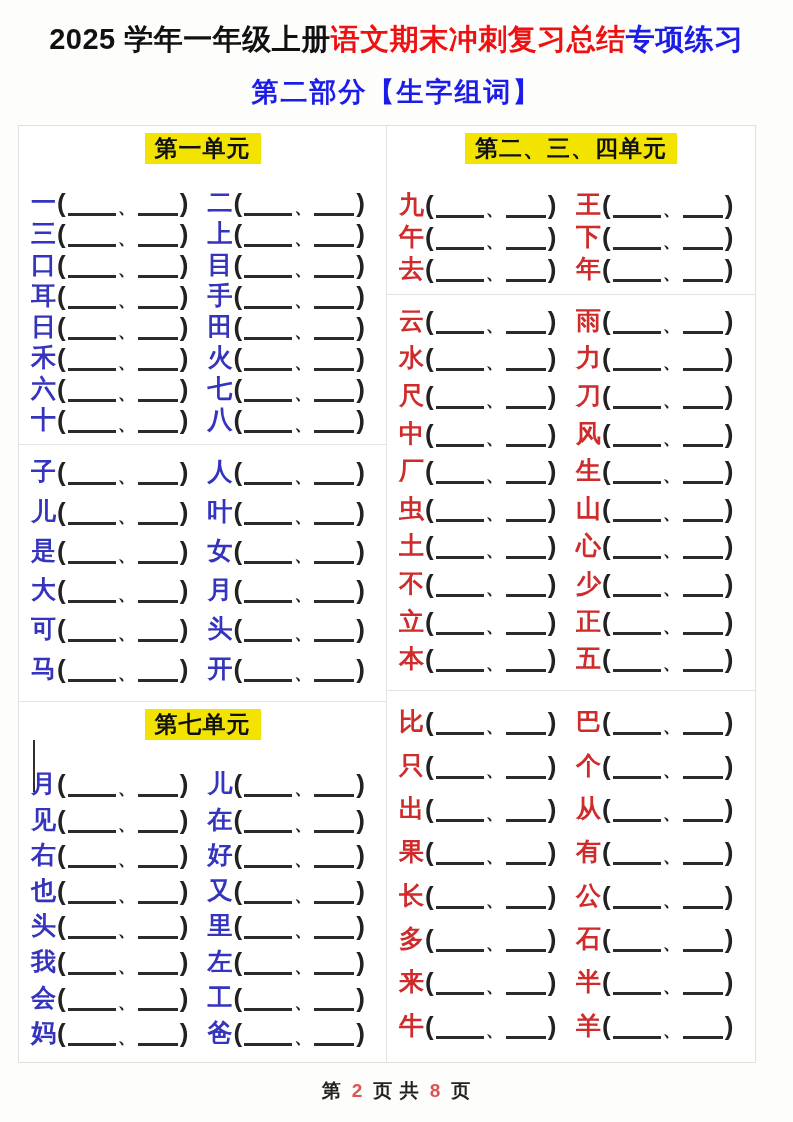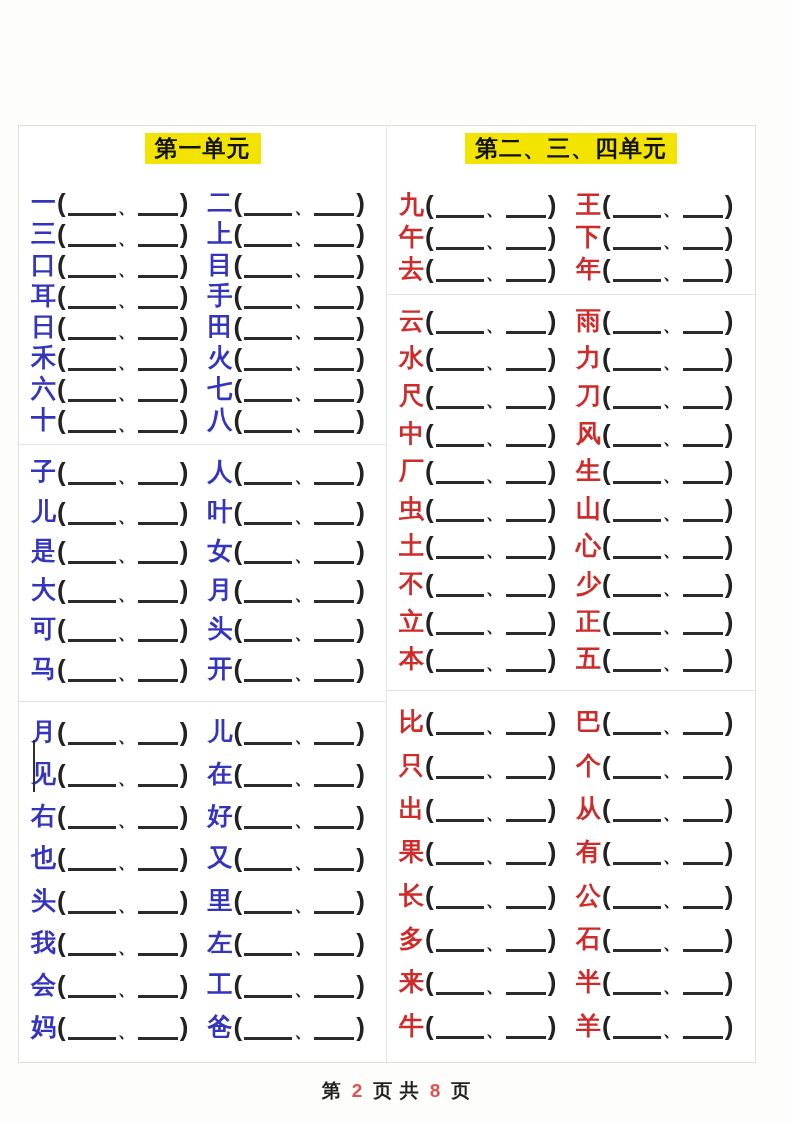--- a/index.html
+++ b/index.html
@@ -81,20 +81,24 @@
   .footer .num { color:#e05252; }
   .scan-artifact {
     position:absolute; left:33px; top:740px; width:2px; height:52px;
     background:#2f2f2f;
   }
 </style>
 </head>
 <body>
 
 <div class="titles">
+  <div class="page-title">
+    <span class="t-black">2025 学年一年级上册</span><span class="t-red">语文期末冲刺复习总结</span><span class="t-blue">专项练习</span>
+  </div>
+  <div class="page-subtitle">第二部分【生字组词】</div>
 </div>
 
 <div class="content-box">
   <div class="column left">
     <div class="section sec-h-318">
       <div class="section-header">第一单元</div>
       <div class="rows">
           <div class="row">
             <span class="entry">
               <span class="char" style="color: rgb(53, 52, 190);">一</span>
@@ -347,20 +351,21 @@
               <span class="paren">(</span>
               <span class="blank b1"></span>
               <span class="sep">、</span>
               <span class="blank b2"></span>
               <span class="paren">)</span>
             </span>
           </div>
         </div>
     </div>
     <div class="section sec-h-361">
+      <div class="section-header">第七单元</div>
       <div class="rows">
           <div class="row">
             <span class="entry">
               <span class="char" style="color: rgb(53, 52, 190);">月</span>
               <span class="paren">(</span>
               <span class="blank b1"></span>
               <span class="sep">、</span>
               <span class="blank b2"></span>
               <span class="paren">)</span>
             </span>

